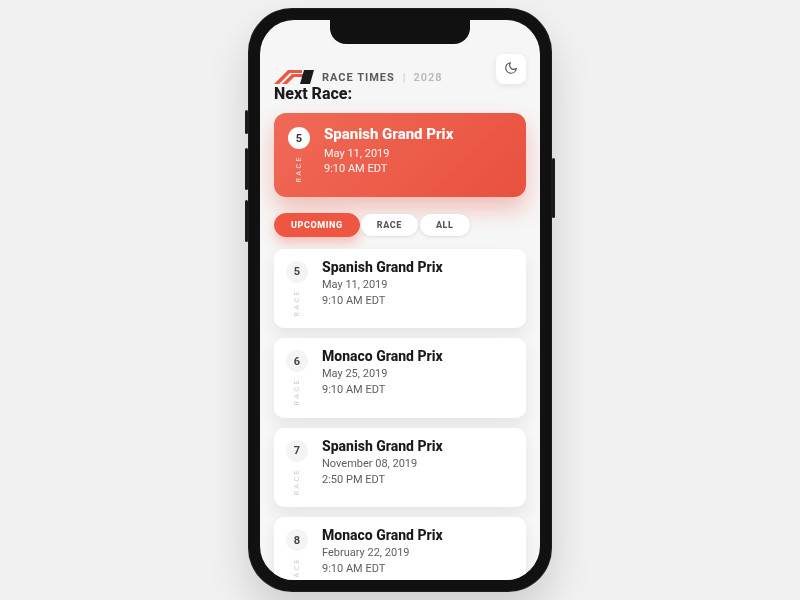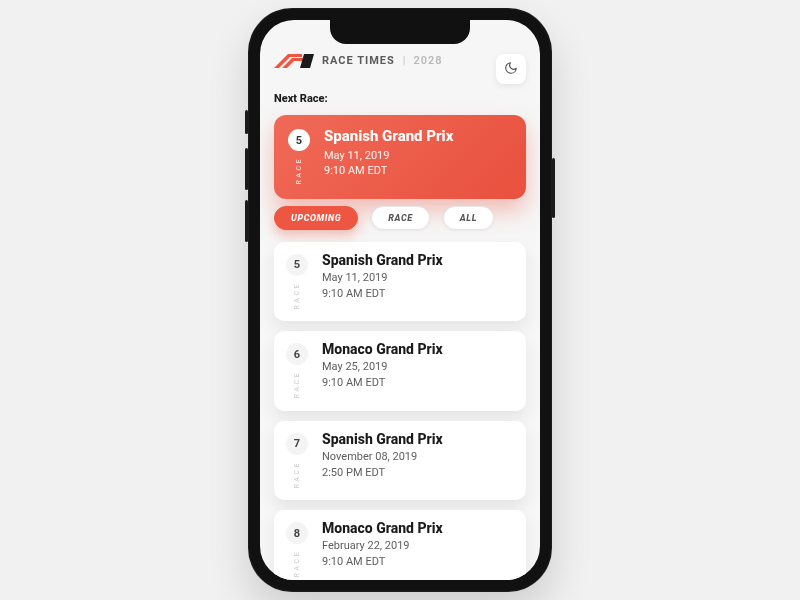--- a/index.html
+++ b/index.html
@@ -32,48 +32,48 @@
     overflow: hidden;
     position: relative;
   }
   .notch {
     position: absolute; top: 0; left: 50%; transform: translateX(-50%);
     width: 140px; height: 24px; background: #111;
     border-bottom-left-radius: 16px; border-bottom-right-radius: 16px;
     z-index: 5;
   }
   .content { padding: 34px 14px 0 14px; }
-  .header { display:flex; align-items:flex-start; gap:8px; }
+  .header { display:flex; align-items:flex-end; gap:8px; }
   .logo svg { display:block; }
   .title { font-size: 11px; font-weight:700; letter-spacing:1px; color:#5a5a5a; }
   .divider { color:#c7c7c7; font-size:11px; }
   .year { font-size:11px; font-weight:600; color:#b9b9b9; letter-spacing:1px; }
   .mode-btn {
     margin-left:auto; width:30px; height:30px; background:#fff;
     border-radius:8px; display:flex; align-items:center; justify-content:center;
     box-shadow: 0 2px 6px rgba(0,0,0,.08);
   }
-  .section-label { margin-top:8px; font-size:11px; font-weight:800; color:#1c1c1c; }
+  .section-label { margin-top:0; font-size:16px; font-weight:800; color:#1c1c1c; }
   .hero {
     margin-top:10px; border-radius:12px; padding:12px 14px 14px 14px;
     background: linear-gradient(135deg,#f06a57 0%,#e8513e 100%);
     box-shadow: 0 12px 22px rgba(231,83,64,.35);
     display:flex; gap:14px; color:#fff;
   }
   .num-col { display:flex; flex-direction:column; align-items:center; gap:6px; padding-top:2px;}
   .num-badge {
     width:22px; height:22px; border-radius:50%; background:#fff; color:#333;
     font-size:11px; font-weight:700; display:flex; align-items:center; justify-content:center;
   }
   .race-vert { font-size:7px; letter-spacing:2.5px; font-weight:600; writing-mode:vertical-rl; transform:rotate(180deg); opacity:.68; }
   .hero .race-vert{ color:#fff; opacity:.7; }
   .info .name { font-size:15px; font-weight:800; }
   .info .date { font-size:11px; margin-top:4px; opacity:.95; }
   .info .time { font-size:11px; margin-top:2px; opacity:.95; }
-  .tabs { display:flex; gap:13px; margin-top:7px;font-style:italic; }
+  .tabs { display:flex; gap:0; margin-top:16px; }
   .tab {
     flex:0 0 auto; padding:6px 16px; font-size:9px; font-weight:800; letter-spacing:.6px;
     border-radius:999px; background:#fff; color:#555; border:1px solid #e6e6e6;
     box-shadow:0 1px 3px rgba(0,0,0,.05);
   }
   .tab.active { background:#ee5642; color:#fff; border-color:#ee5642; box-shadow:0 6px 12px rgba(238,86,66,.35);}
   .list { margin-top:12px; display:flex; flex-direction:column; gap:10px; }
   .card {
     background:#fff; border-radius:10px; padding:10px 12px 12px 12px;
     box-shadow: 0 8px 16px rgba(0,0,0,.07);

